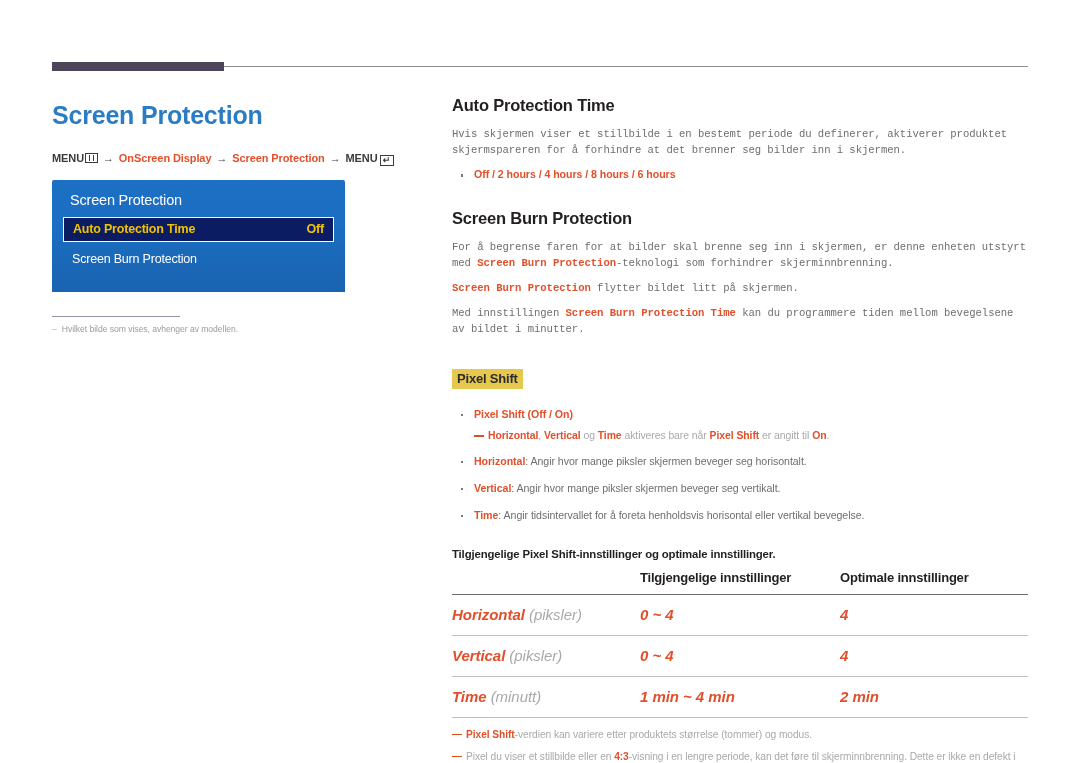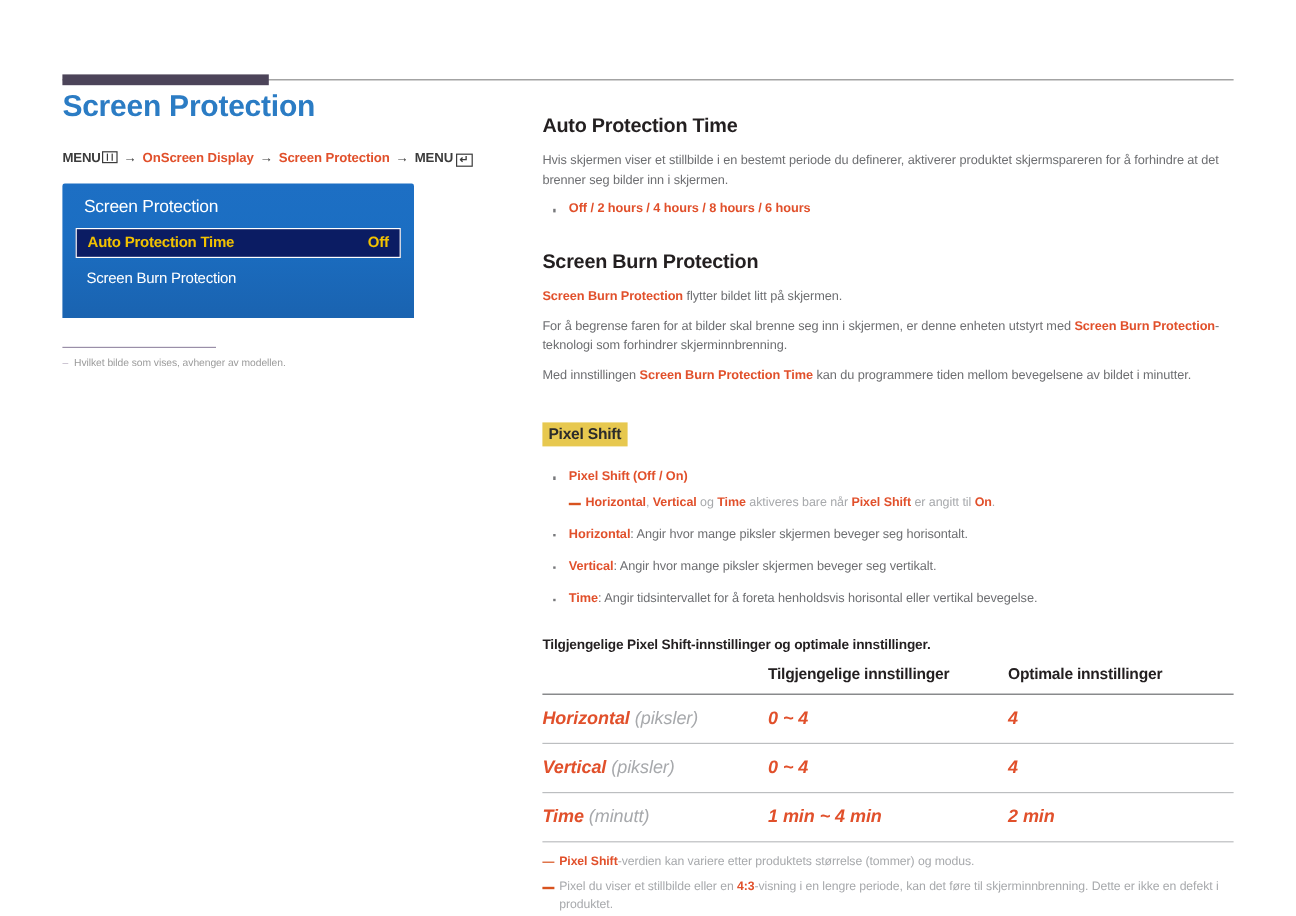--- a/index.html
+++ b/index.html
@@ -31,21 +31,21 @@
     top: 62px;
     width: 172px;
     height: 9px;
     background: #4c4459;
   }
 
   
   .col-left {
     position: absolute;
     left: 52px;
-    top: 76px;
+    top: 102px;
     width: 350px;
   }
   .col-right {
     position: absolute;
     left: 452px;
     top: 96px;
     width: 576px;
   }
 
   
@@ -176,20 +176,21 @@
     letter-spacing: -0.2px;
   }
   h2.sec.second { margin-top: 26px; }
 
   p.body {
     font-size: 10.6px;
     line-height: 1.52;
     color: #6d6e71;
     margin: 0 0 9px 0;
     letter-spacing: -0.05px;
+    font-family: Liberation Mono, monospace;
   }
   p.body:last-child { margin-bottom: 0; }
   .o { color: #e1502b; font-weight: bold; }
 
   ul.bul {
     list-style: none;
     margin: 7px 0 0 0;
     padding: 0;
   }
   ul.bul li {
@@ -346,22 +347,22 @@
 
   
   <h2 class="sec">Auto Protection Time</h2>
   <p class="body">Hvis skjermen viser et stillbilde i en bestemt periode du definerer, aktiverer produktet skjermspareren for å forhindre at det brenner seg bilder inn i skjermen.</p>
   <ul class="bul">
     <li class="all-orange">Off / 2 hours / 4 hours / 8 hours / 6 hours</li>
   </ul>
 
   
   <h2 class="sec second">Screen Burn Protection</h2>
+  <p class="body"><span>For å begrense faren for at bilder skal brenne seg inn i skjermen, er denne enheten utstyrt med </span><span class="o">Screen Burn Protection</span><span>-teknologi som forhindrer skjerminnbrenning.</span></p>
   <p class="body"><span class="o">Screen Burn Protection</span><span> flytter bildet litt på skjermen.</span></p>
-  <p class="body"><span>For å begrense faren for at bilder skal brenne seg inn i skjermen, er denne enheten utstyrt med </span><span class="o">Screen Burn Protection</span><span>-teknologi som forhindrer skjerminnbrenning.</span></p>
   <p class="body"><span>Med innstillingen </span><span class="o">Screen Burn Protection Time</span><span> kan du programmere tiden mellom bevegelsene av bildet i minutter.</span></p>
 
   
   <div class="chip">Pixel Shift</div>
 
   <ul class="bul">
     <li class="all-orange tight"><span>Pixel Shift</span><span> (Off / On)</span></li>
   </ul>
 
   <div class="subnote"><span class="o">Horizontal</span><span>, </span><span class="o">Vertical</span><span> og </span><span class="o">Time</span><span> aktiveres bare når </span><span class="o">Pixel Shift</span><span> er angitt til </span><span class="o">On</span><span>.</span></div>

